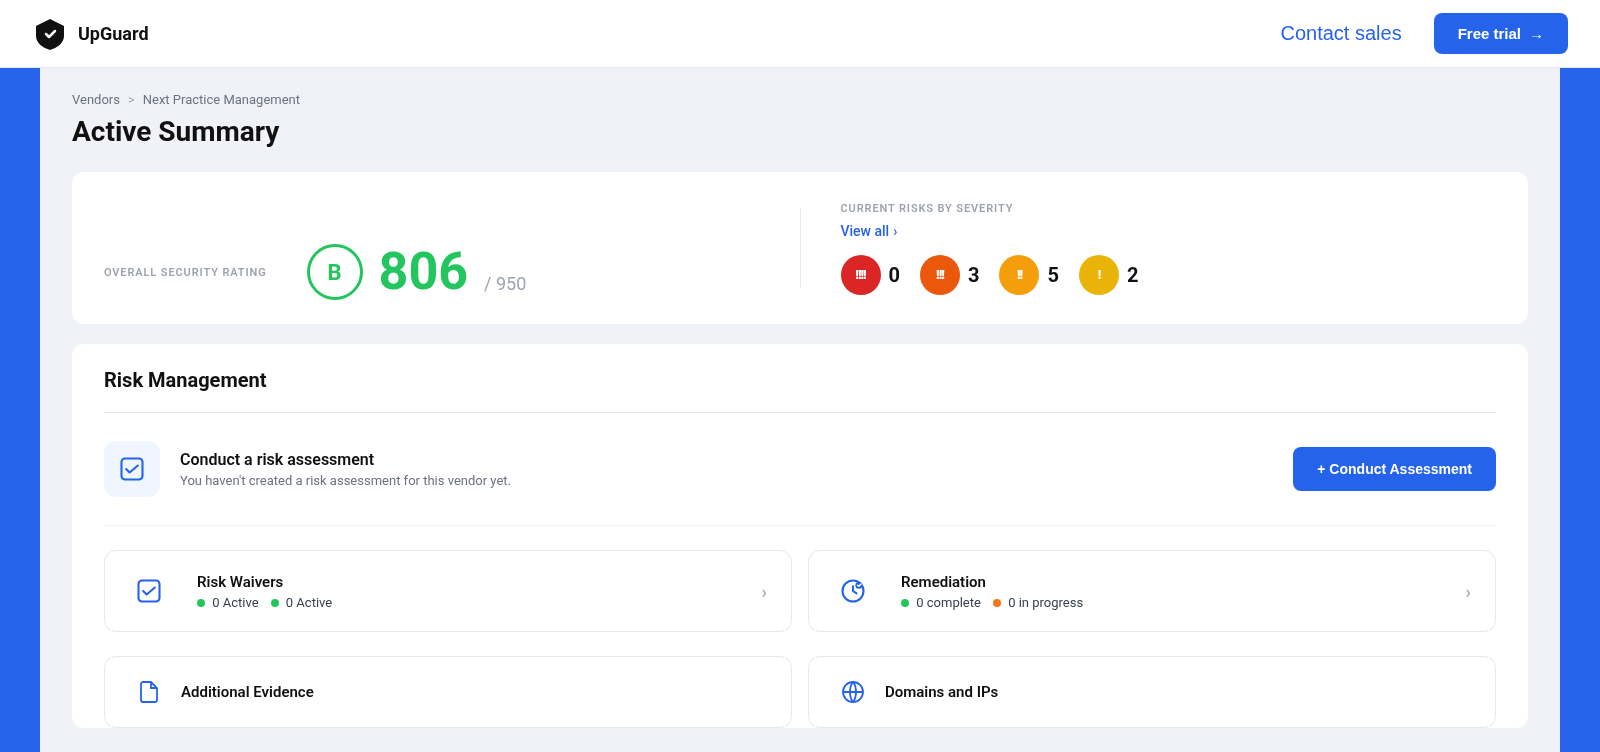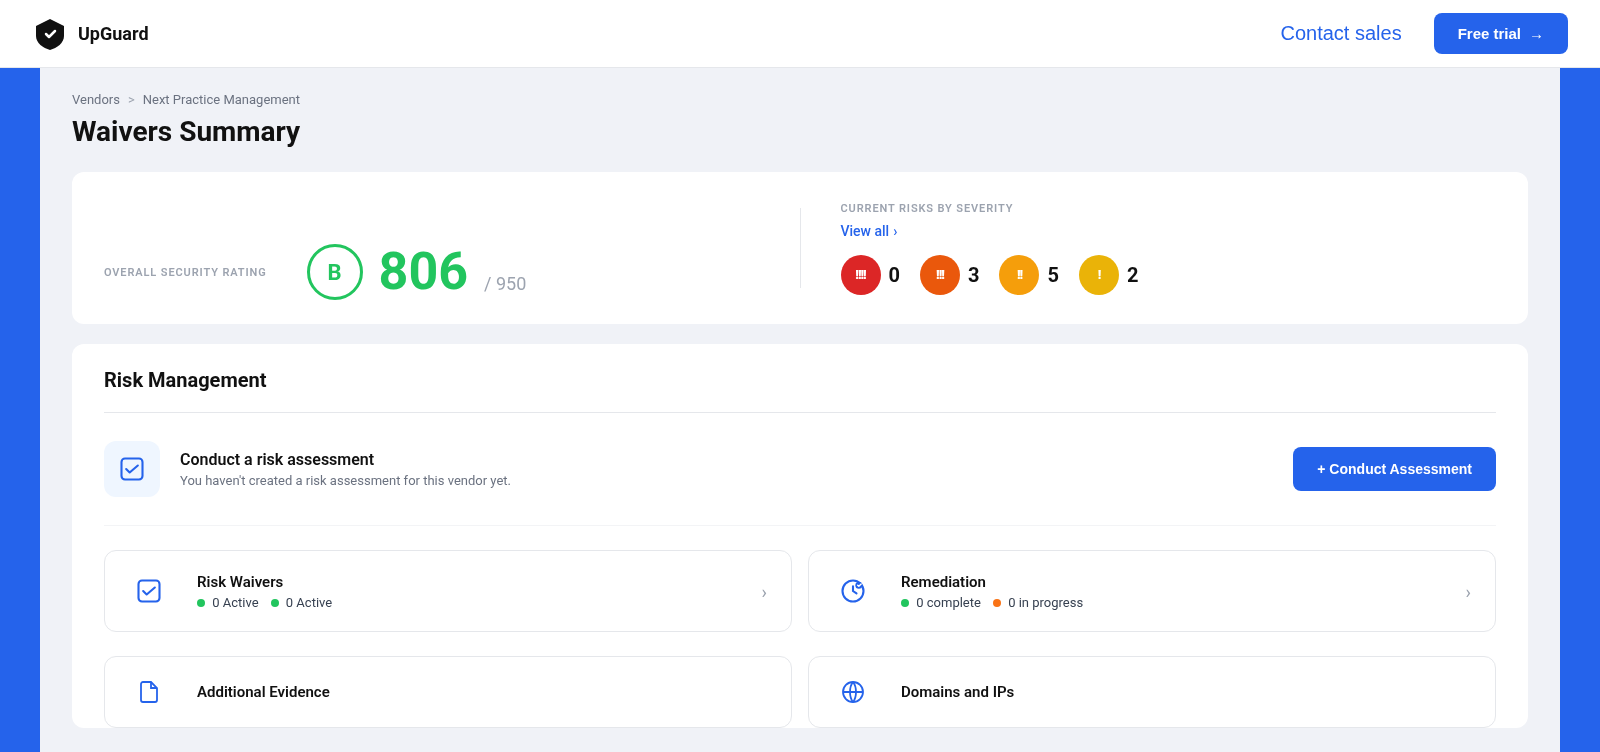--- a/index.html
+++ b/index.html
@@ -341,21 +341,21 @@
       grid-template-columns: 1fr 1fr;
       gap: 16px;
       padding-bottom: 0;
     }
     .partial-card {
       border: 1px solid #e5e7eb;
       border-radius: 12px;
       padding: 20px 24px;
       display: flex;
       align-items: center;
-      gap: 28px;
+      gap: 12px;
       background: #fff;
       overflow: hidden;
       height: 72px;
     }
     .partial-card-title {
       font-size: 15px;
       font-weight: 600;
       color: #111;
     }
   </style>
@@ -384,21 +384,21 @@
   <div class="sidebar-accent"></div>
 
   <div class="content">
 
     <nav class="breadcrumb">
       <span>Vendors</span>
       <span class="breadcrumb-separator">&gt;</span>
       <span>Next Practice Management</span>
     </nav>
 
-    <h1 class="page-title">Waivers Summary</h1>
+    <h1 class="page-title">Active Summary</h1>
 
     <div class="card security-rating-card">
       <div class="rating-section">
         <span class="rating-label">OVERALL SECURITY RATING</span>
         <div class="grade-circle">B</div>
         <span class="score-number">806</span>
         <span class="score-max">/ 950</span>
       </div>
 
       <div class="divider-vertical"></div>

